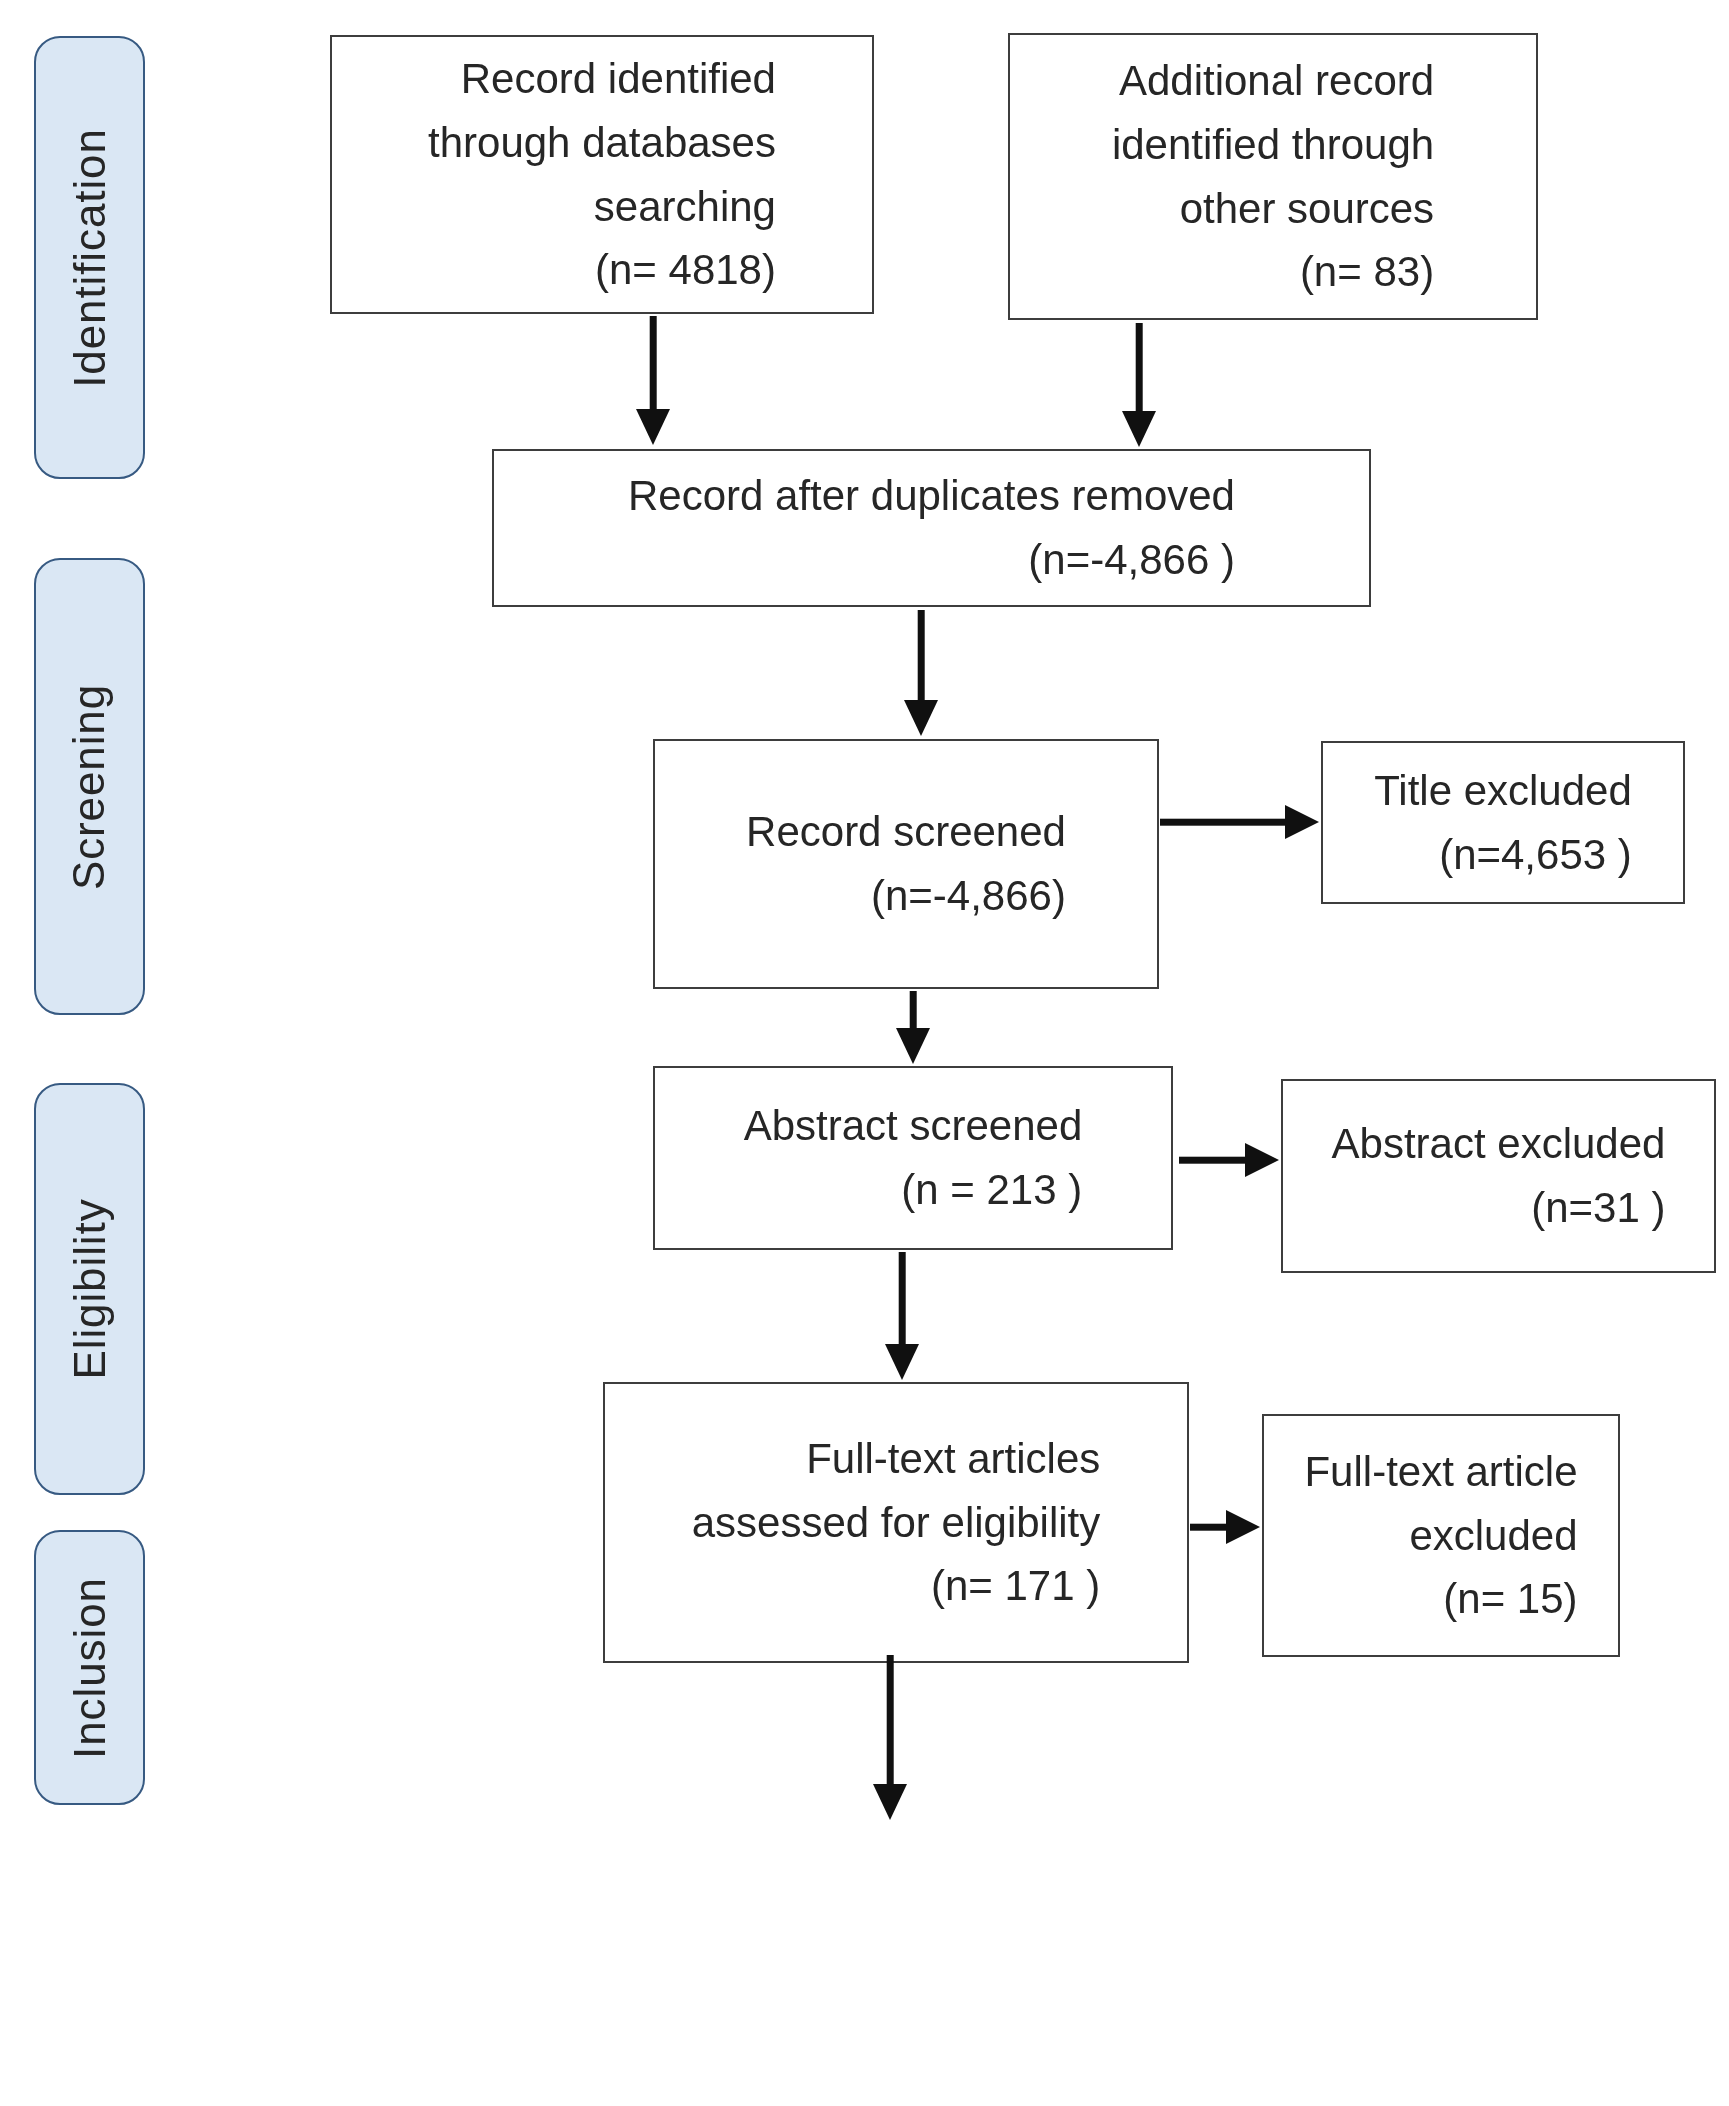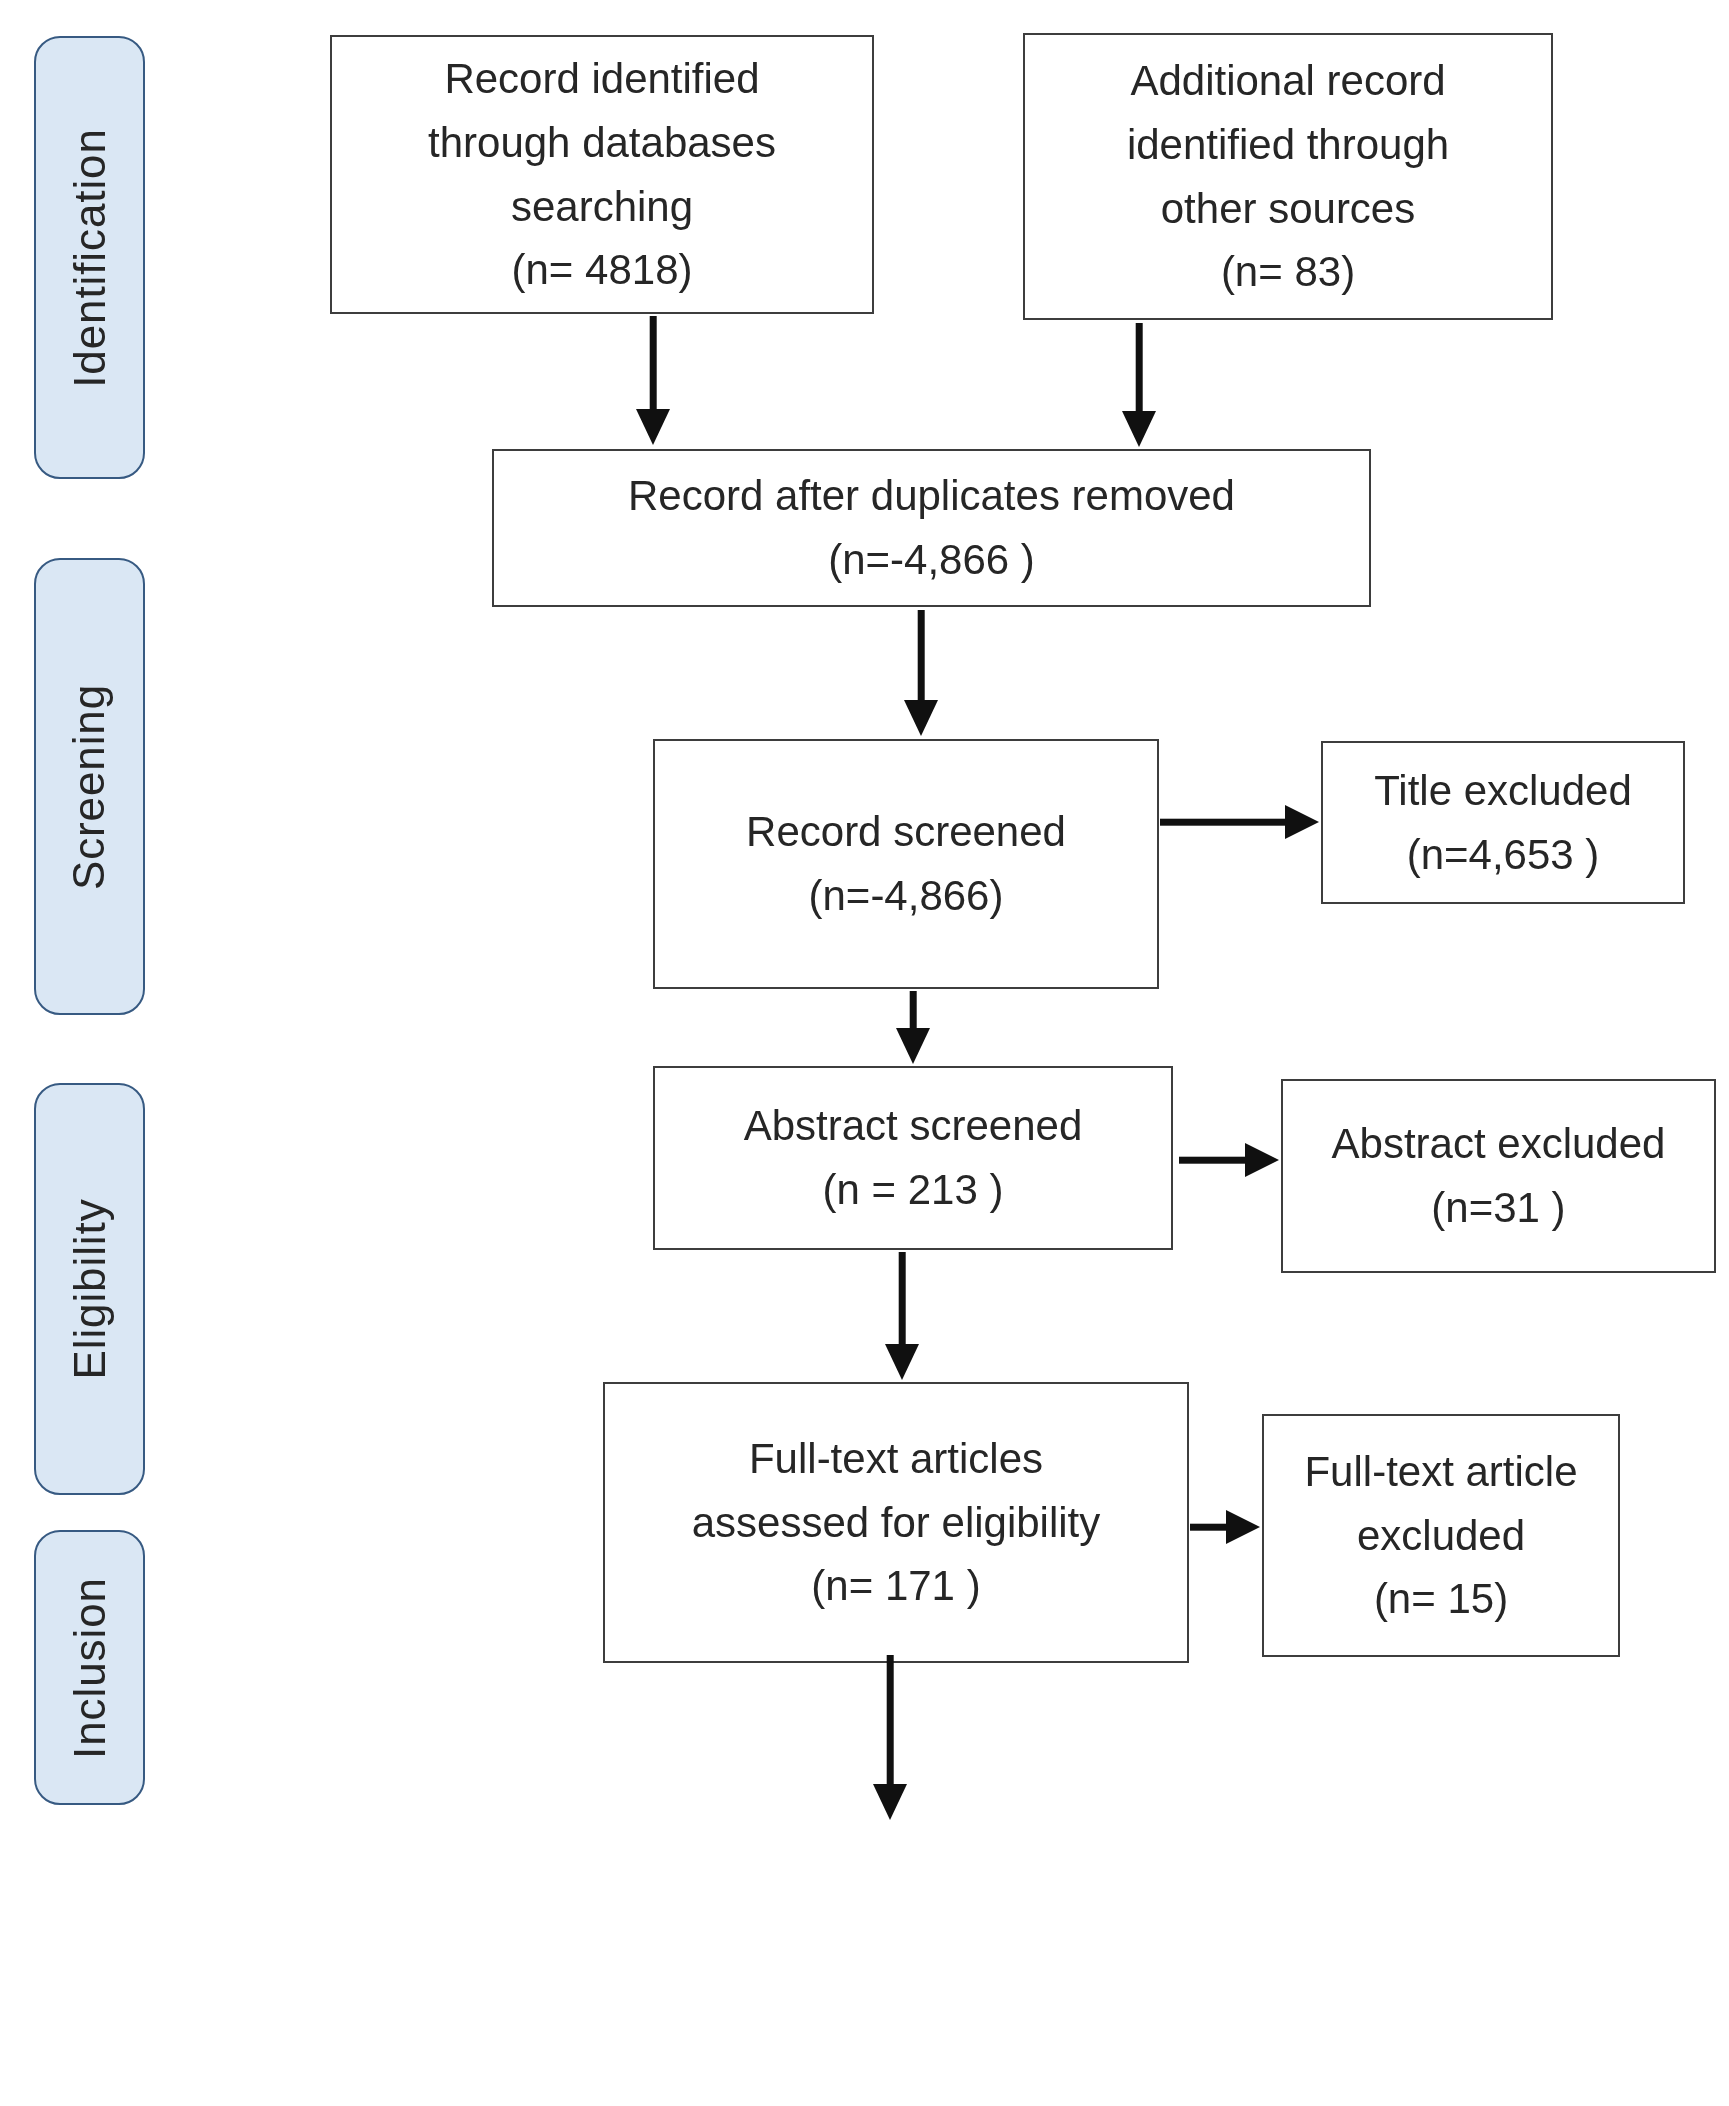--- a/index.html
+++ b/index.html
@@ -32,21 +32,21 @@
   }
   
   .node {
     position: absolute;
     background: #ffffff;
     border: 2.8px solid var(--node-border, #3d3d3d);
     box-sizing: border-box;
     display: flex;
     align-items: center;
     justify-content: center;
-    text-align: center;
+    text-align: right;
     font-size: 42px;
     line-height: 1.52;
     white-space: pre-line;
     color: var(--text-color, #262626);
   }
   
   .arrow-v { position: absolute; width: 34px; }
   .arrow-v .shaft {
     position: absolute; top: 0; bottom: 32px; left: 50%;
     width: 6.6px; transform: translateX(-50%);
@@ -89,21 +89,21 @@
   </div>
   <div class="stage" style="left:34px; top:1530px; width:111px; height:275px;">
     <span>Inclusion</span>
   </div>
 
   <div class="node" style="left:330px; top:35px; width:544px; height:279px;">Record identified
 through databases
 searching
 (n= 4818)</div>
 
-  <div class="node" style="left:1008px; top:33px; width:530px; height:287px;margin-left:15px;">Additional record
+  <div class="node" style="left:1008px; top:33px; width:530px; height:287px;">Additional record
 identified through
 other sources
 (n= 83)</div>
 
   <div class="node" style="left:492px; top:449px; width:879px; height:158px;">Record after duplicates removed
 (n=-4,866 )</div>
 
   <div class="node" style="left:653px; top:739px; width:506px; height:250px;">Record screened
 (n=-4,866)</div>
 

